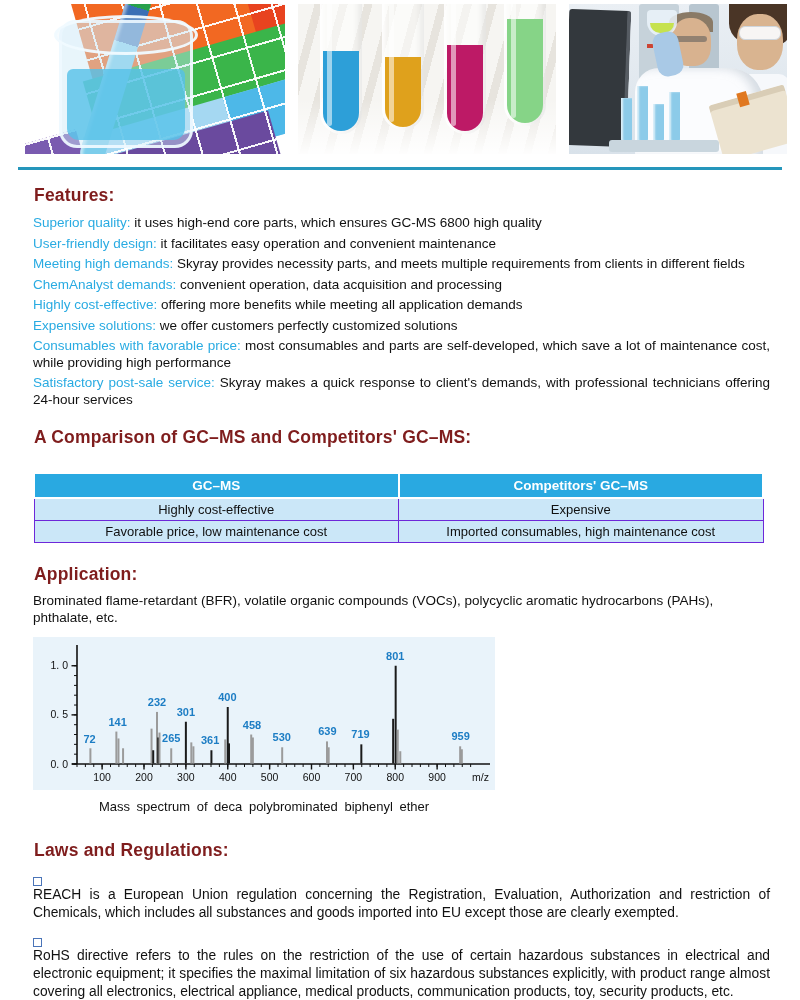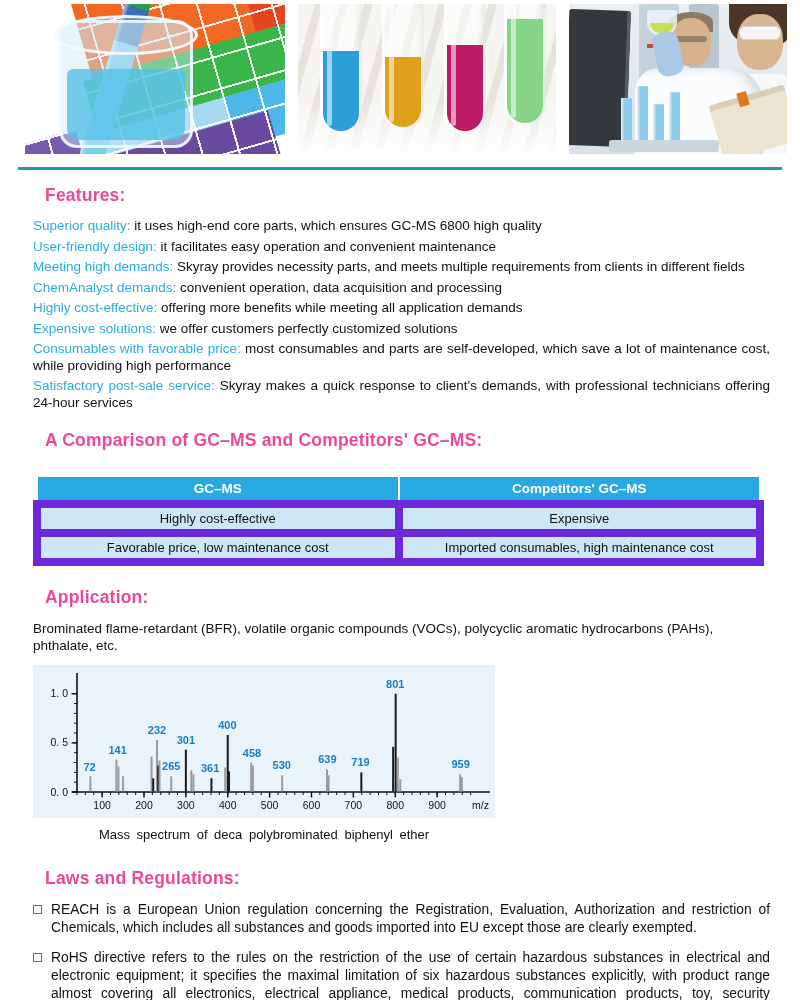--- a/index.html
+++ b/index.html
@@ -62,41 +62,41 @@
   .flask{position:absolute;left:78px;top:6px;width:30px;height:26px;background:rgba(235,245,250,.85);border-radius:4px 4px 14px 14px;}
   .flask .fliq{position:absolute;left:3px;right:3px;bottom:3px;height:10px;background:#c6e24e;border-radius:0 0 10px 10px;}
   .rack-tube{position:absolute;width:11px;background:#8ccbe9;border-radius:0 0 5px 5px;box-shadow:inset 2px 0 2px rgba(255,255,255,.7);}
   .rack-base{position:absolute;left:40px;bottom:2px;width:110px;height:12px;background:#c9d6de;border-radius:3px;}
   .notebook{position:absolute;right:-6px;bottom:2px;width:78px;height:58px;background:#ece3d0;transform:rotate(-16deg);border-radius:3px;box-shadow:inset 0 6px 0 #d9cdb6;}
   .notebook .clip{position:absolute;left:30px;top:-4px;width:10px;height:14px;background:#e07820;}
 
   .divider{margin:13px 18px 0 18px;height:3px;background:#2596bb;}
 
   .content{padding:0 30px 0 33px;}
-  h2{font-size:17.5px;font-weight:bold;margin:12px;color:#ec4899;letter-spacing:.2px;}
+  h2{font-size:17.5px;font-weight:bold;margin:1px;color:#7f1d1d;letter-spacing:.2px;}
   .h-features{margin-top:15px;}
   .features-list{margin-top:9px;}
   .feature{font-size:13.5px;line-height:16.5px;margin-bottom:4px;text-align:justify;}
   .feature .lbl{color:#29abe2;}
 
   .h-comparison{margin-top:19px;}
   table.cmp{margin-top:24px;width:731px;border-collapse:collapse;}
   table.cmp th{background:#29a9e1;color:#fff;font-size:13.5px;font-weight:bold;padding:4px 2px;border:2px solid #fff;width:50%;}
-  table.cmp td{background:#cbe7f8;color:#111;font-size:13px;text-align:center;padding:3px 2px;border:8px solid #6d28d9;}
+  table.cmp td{background:#cbe7f8;color:#111;font-size:13px;text-align:center;padding:3px 2px;border:1px solid #6d28d9;}
   table.cmp tr.small-row td.left-cell{font-size:11px;}
 
   .h-application{margin-top:21px;}
   .app-text{margin-top:7px;font-size:13.5px;line-height:17px;}
 
   .chart-wrap{margin-top:11px;width:462px;}
   .chart-panel{width:462px;height:153px;background:#e9f3fa;}
   .chart-caption{width:462px;text-align:center;font-size:13px;margin-top:9px;word-spacing:3px;color:#111;}
 
   .h-laws{margin-top:26px;}
-  .law{display:flex;gap:9px;margin-top:12px;font-size:13.8px;line-height:18px;text-align:justify;}
+  .law{display:flex;margin-top:12px;font-size:13.8px;line-height:18px;text-align:justify;flex-direction:column;}
   .law .bullet{flex:none;width:7px;height:7px;border:1.5px solid #4a74b8;margin-top:4px;background:#fff;}
   .law p{margin:0;}
 </style>
 </head>
 <body>
 
 <div class="photos">
 
   <div class="photo photo1">
     <div class="pt-sheet">

